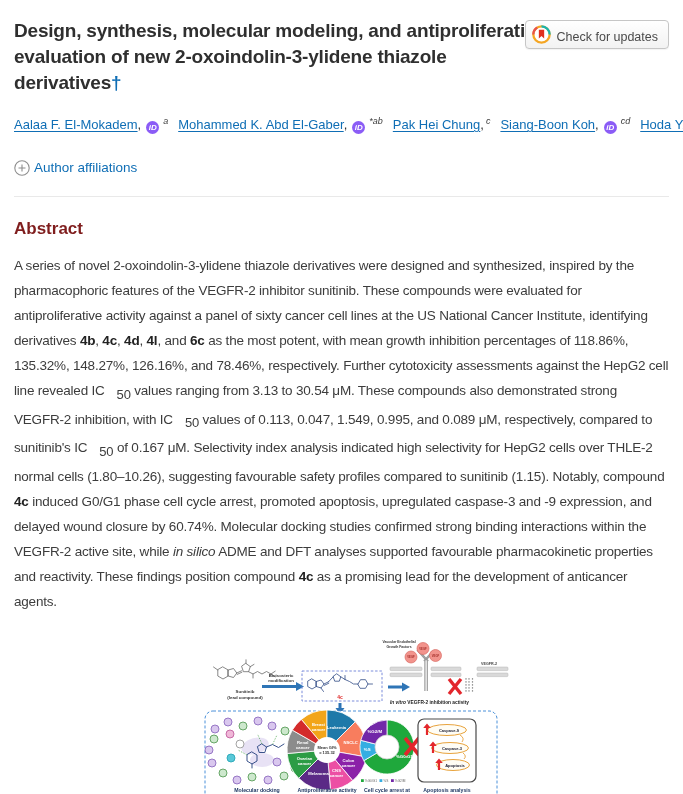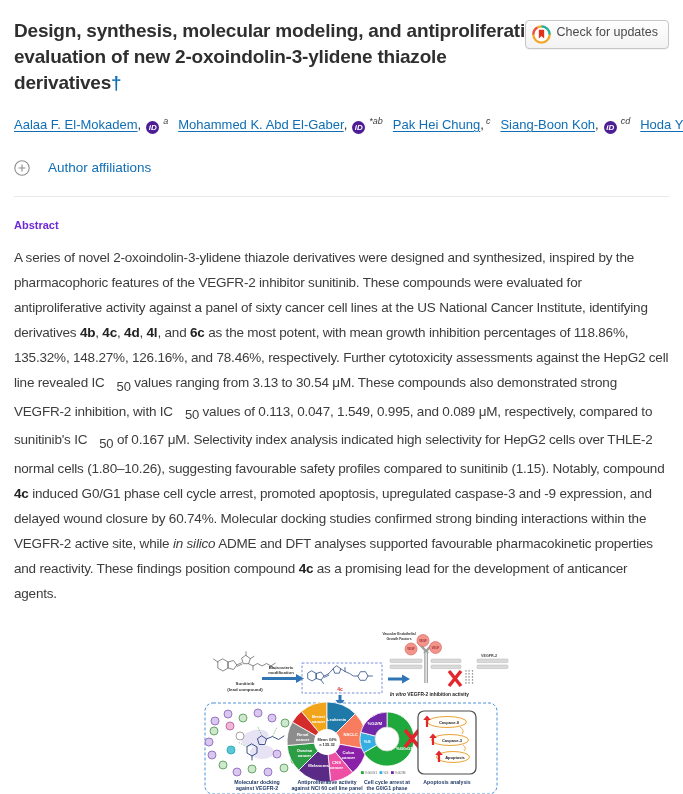--- a/index.html
+++ b/index.html
@@ -3,35 +3,35 @@
 <meta charset="utf-8">
 <style>
   html,body{margin:0;padding:0;background:#fff;}
   body{width:683px;height:794px;overflow:hidden;font-family:"Liberation Sans",sans-serif;position:relative;}
   .container{padding:0 14px;}
   
   .title-row{position:relative;margin-top:18px;}
   h1{margin:0;font-size:19px;line-height:26px;font-weight:bold;color:#2f2f2f;max-width:540px;letter-spacing:-0.2px;}
   .dagger{color:#0f6eb5;text-decoration:none;}
   
-  .check-badge{position:absolute;top:2px;right:0;display:flex;align-items:flex-start;gap:6px;
+  .check-badge{position:absolute;top:2px;right:0;display:flex;align-items:flex-end;gap:6px;
     border:1px solid #c6c6c6;border-radius:4px;padding:4px 10px 4px 6px;background:linear-gradient(#ffffff,#f2f2f2);
     font-size:12.5px;color:#4a4a4a;cursor:pointer;box-shadow:0 1px 1px rgba(0,0,0,0.05);}
   
   .authors{margin-top:14px;font-size:13px;line-height:2.3;color:#333;max-width:660px;}
   .author{margin-right:10px;white-space:nowrap;}
   .author-link{color:#0f6eb5;text-decoration:underline;text-underline-offset:2px;text-decoration-thickness:1px;margin-top:12px;}
-  .orcid{display:inline-block;width:13px;height:13px;border-radius:50%;background:#4c1d95;color:#fff;
+  .orcid{display:inline-block;width:13px;height:13px;border-radius:50%;background:#8b5cf6;color:#fff;
     font-size:8px;font-weight:bold;font-style:italic;text-align:center;line-height:13px;margin:0 2px 0 5px;vertical-align:-1px;}
   .authors sup{font-style:italic;font-size:9px;color:#3c3c3c;margin-left:2px;}
   
-  .affiliations{margin-top:20px;display:flex;align-items:center;gap:18px;font-size:13.5px;color:#0f6eb5;cursor:pointer;}
+  .affiliations{margin-top:20px;display:flex;align-items:center;gap:4px;font-size:13.5px;color:#0f6eb5;cursor:pointer;}
   .divider{border:none;border-top:1px solid #e9e9e9;margin:20px 0 0 0;}
   
-  h2{margin:22px 0 0 0;font-size:11px;font-weight:bold;color:#6d28d9;}
+  h2{margin:22px 0 0 0;font-size:17px;font-weight:bold;color:#7f1d1d;}
   .abstract-text{margin:14px 0 0 0;font-size:13.5px;line-height:25px;color:#3c3c3c;letter-spacing:-0.2px;max-width:658px;}
   .abstract-text .b{font-weight:bold;color:#222;margin-top:16px;}
   .abstract-text .i{font-style:italic;text-align:right;}
   .abstract-text sub{font-size:13px;margin-left:12px;}
   
   .ga{display:block;margin:20px auto 0;}
   .ga text{font-family:"Liberation Sans",sans-serif;}
   .fig-label{font-weight:bold;fill:#333;text-anchor:middle;}
   .cap{font-weight:bold;fill:#1f3864;text-anchor:middle;}
   .slice-label{fill:#fff;font-weight:bold;text-anchor:middle;}

